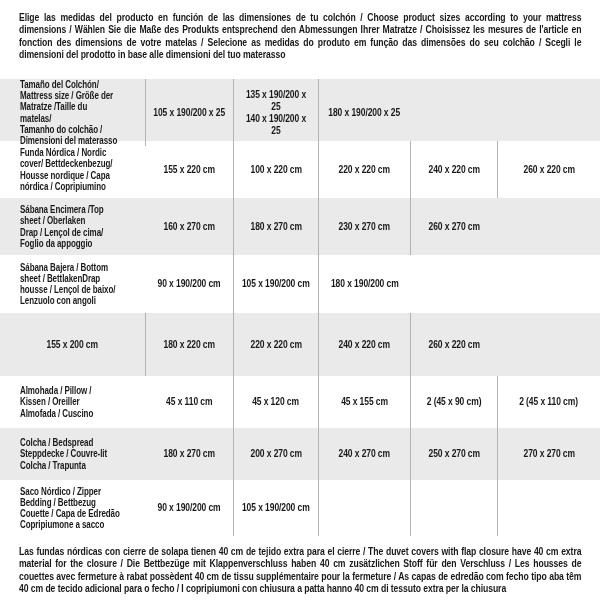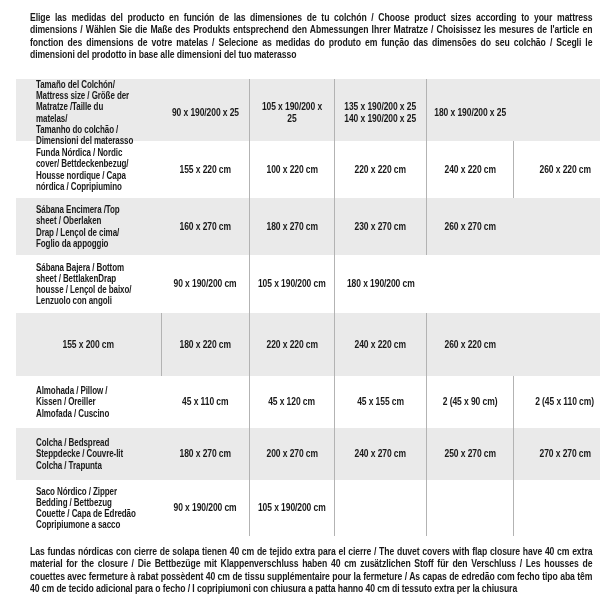--- a/index.html
+++ b/index.html
@@ -3,39 +3,38 @@
 <meta charset="utf-8">
 <style>
   html,body{margin:0;padding:0;}
   body{
     width:600px;height:600px;overflow:hidden;
     background:#ffffff;color:#191919;
     font-family:"Liberation Sans", sans-serif;
     -webkit-font-smoothing:antialiased;
   }
   .note{
-    margin:11px 19px 0 30px;
+    margin:11px 19px 0 19px;
     height:52px;
     overflow:visible;
   }
   .note-inner{
     display:block;
     width:703px;
     transform:scaleX(0.8);
     transform-origin:0 0;
     font-size:10.8px;
     font-weight:bold;
     line-height:12.4px;
     text-align:justify;
     letter-spacing:-0.1px;
   }
   .size-table{
     margin-top:16px;
     width:584px;
-    padding-left:16px;
   }
   .trow{
     display:grid;
     grid-template-columns:145px 88px 85px 92px 87px 103px;
     width:600px;
   }
   .trow.stripe{ background:#eaeaea; }
   .size-table .trow:nth-child(1){height:62px}
   .size-table .trow:nth-child(2){height:57px}
   .size-table .trow:nth-child(3){height:57px}
@@ -85,23 +84,20 @@
 <div class="size-table">
 
   <div class="trow stripe">
     <div class="cell label">
         <span class="cond">Tamaño del Colchón/
 Mattress size / Größe der
 Matratze /Taille du matelas/
 Tamanho do colchão /
 Dimensioni del materasso</span>
       </div>
-    <div class="cell">
-        <span class="condv">90 x 190/200 x 25</span>
-      </div>
     <div class="cell sep">
         <span class="condv">105 x 190/200 x 25</span>
       </div>
     <div class="cell sep">
         <span class="condv">135 x 190/200 x 25
 140 x 190/200 x 25</span>
       </div>
     <div class="cell sep">
         <span class="condv">180 x 190/200 x 25</span>
       </div>

